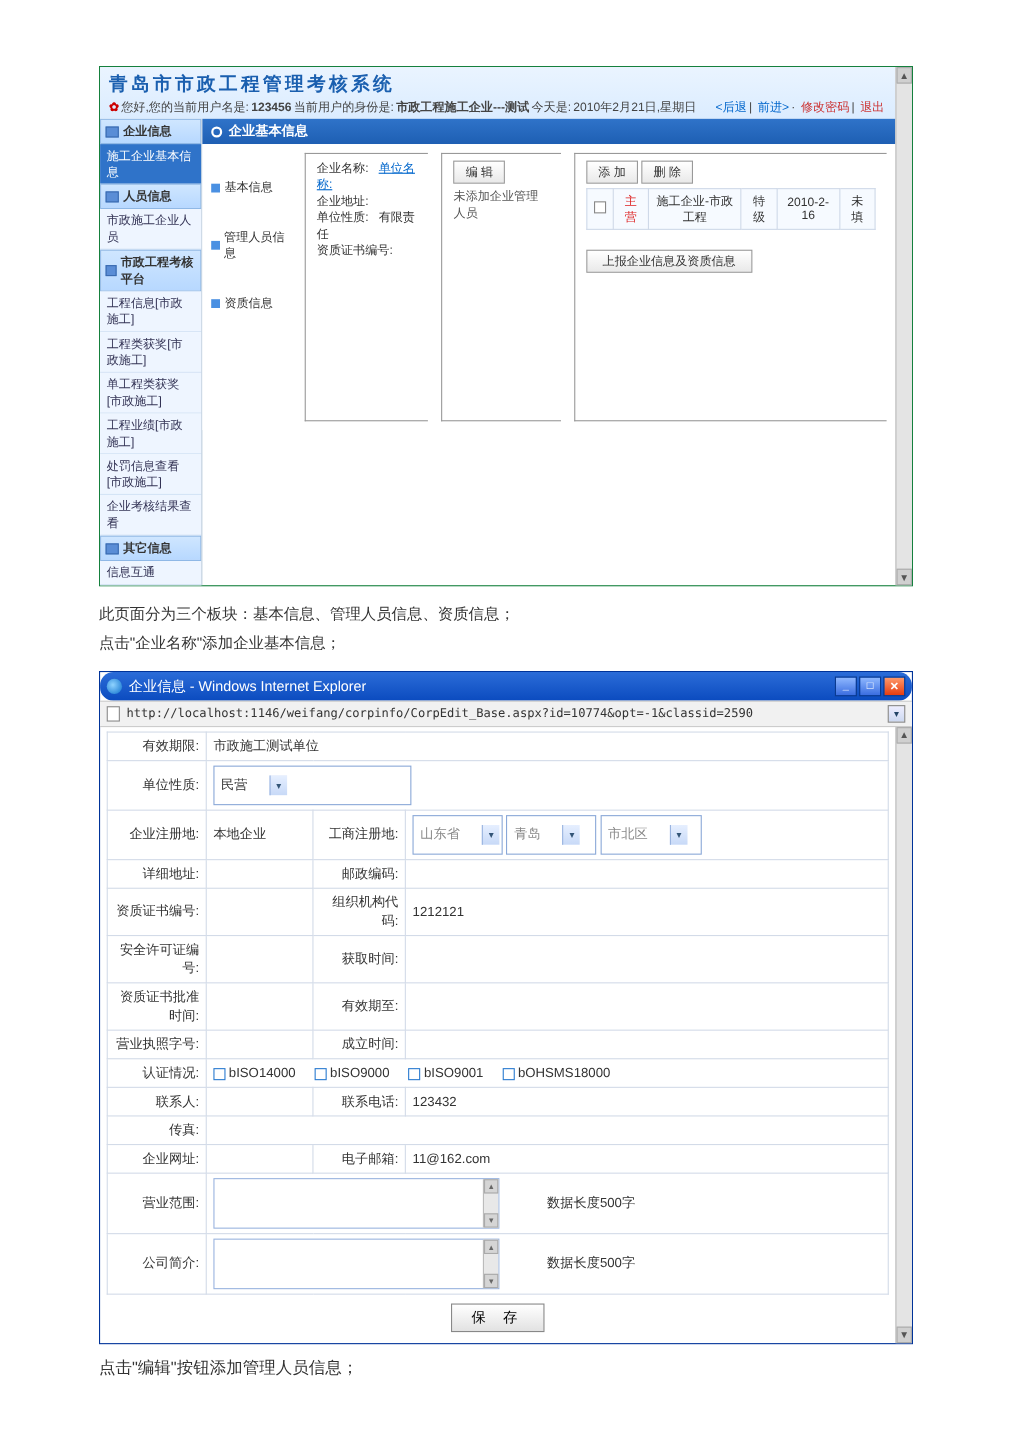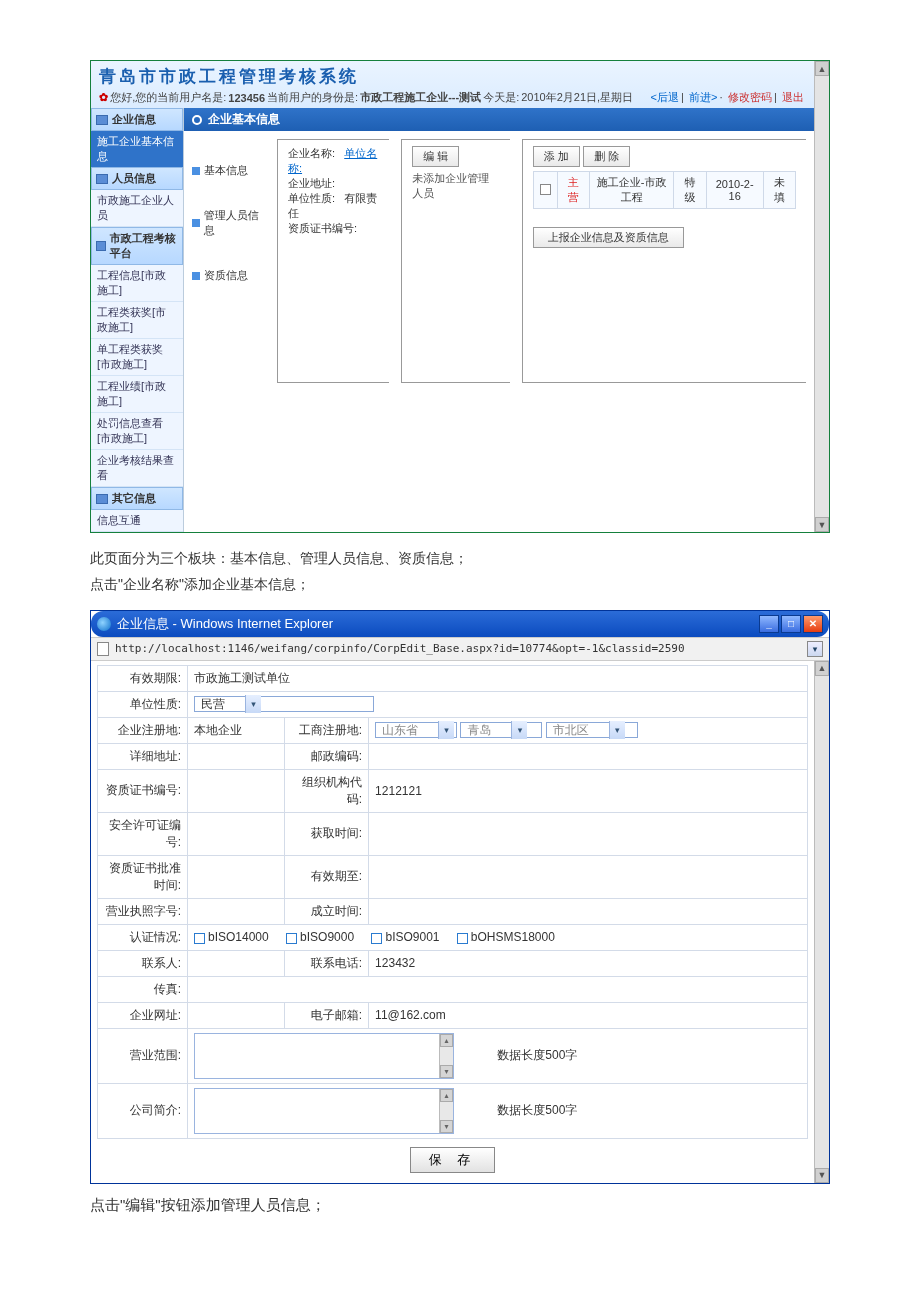--- a/index.html
+++ b/index.html
@@ -68,21 +68,21 @@
 
   .form-area{position:relative;display:flex;}
   .form-body{flex:1;padding:4px 6px 10px 6px;}
   .fv-scroll{width:15px;background:#e4e4e4;border-left:1px solid #bbb;display:flex;flex-direction:column;justify-content:space-between;}
   .fv-scroll .arrow-up,.fv-scroll .arrow-down{height:15px;background:#d0d0d0;border:1px solid #aaa;display:flex;align-items:center;justify-content:center;font-size:9px;color:#555;}
 
   .ftbl{width:100%;border-collapse:collapse;font-size:12px;}
   .ftbl td{border:1px solid #d3dbe8;padding:4px 6px;vertical-align:middle;}
   .ftbl .lbl{width:90px;text-align:right;color:#333;background:#fff;}
   .ftbl .lbl2{width:84px;text-align:right;}
-  .sel{border:1px solid #8aa8d8;height:16px;background:#fff;display:inline-flex;align-items:center;position:relative;font-size:12px;}
+  .sel{border:1px solid #8aa8d8;height:36px;background:#fff;display:inline-flex;align-items:center;position:relative;font-size:12px;}
   .sel .txt{padding:0 20px 0 6px;color:#333;}
   .sel .txt.gray{color:#888;}
   .sel .ar{width:16px;height:18px;background:linear-gradient(#e6efff,#c7d9f7);border-left:1px solid #9ab4df;display:flex;align-items:center;justify-content:center;color:#357;font-size:9px;}
   .val{color:#333;}
   .ckrow label{margin-right:14px;color:#333;}
   .ck{width:11px;height:11px;border:1px solid #2a7bd0;display:inline-block;vertical-align:middle;margin-right:3px;}
   .ta{border:1px solid #9ab4df;height:46px;background:#fff;position:relative;width:260px;display:inline-block;vertical-align:middle;}
   .ta .tscroll{position:absolute;right:0;top:0;bottom:0;width:14px;background:#e8e8e8;border-left:1px solid #bbb;display:flex;flex-direction:column;justify-content:space-between;}
   .ta .tscroll span{height:13px;background:#d5d5d5;border:1px solid #aaa;display:flex;align-items:center;justify-content:center;font-size:8px;color:#666;}
   .hint{display:inline-block;margin-left:40px;color:#333;}

